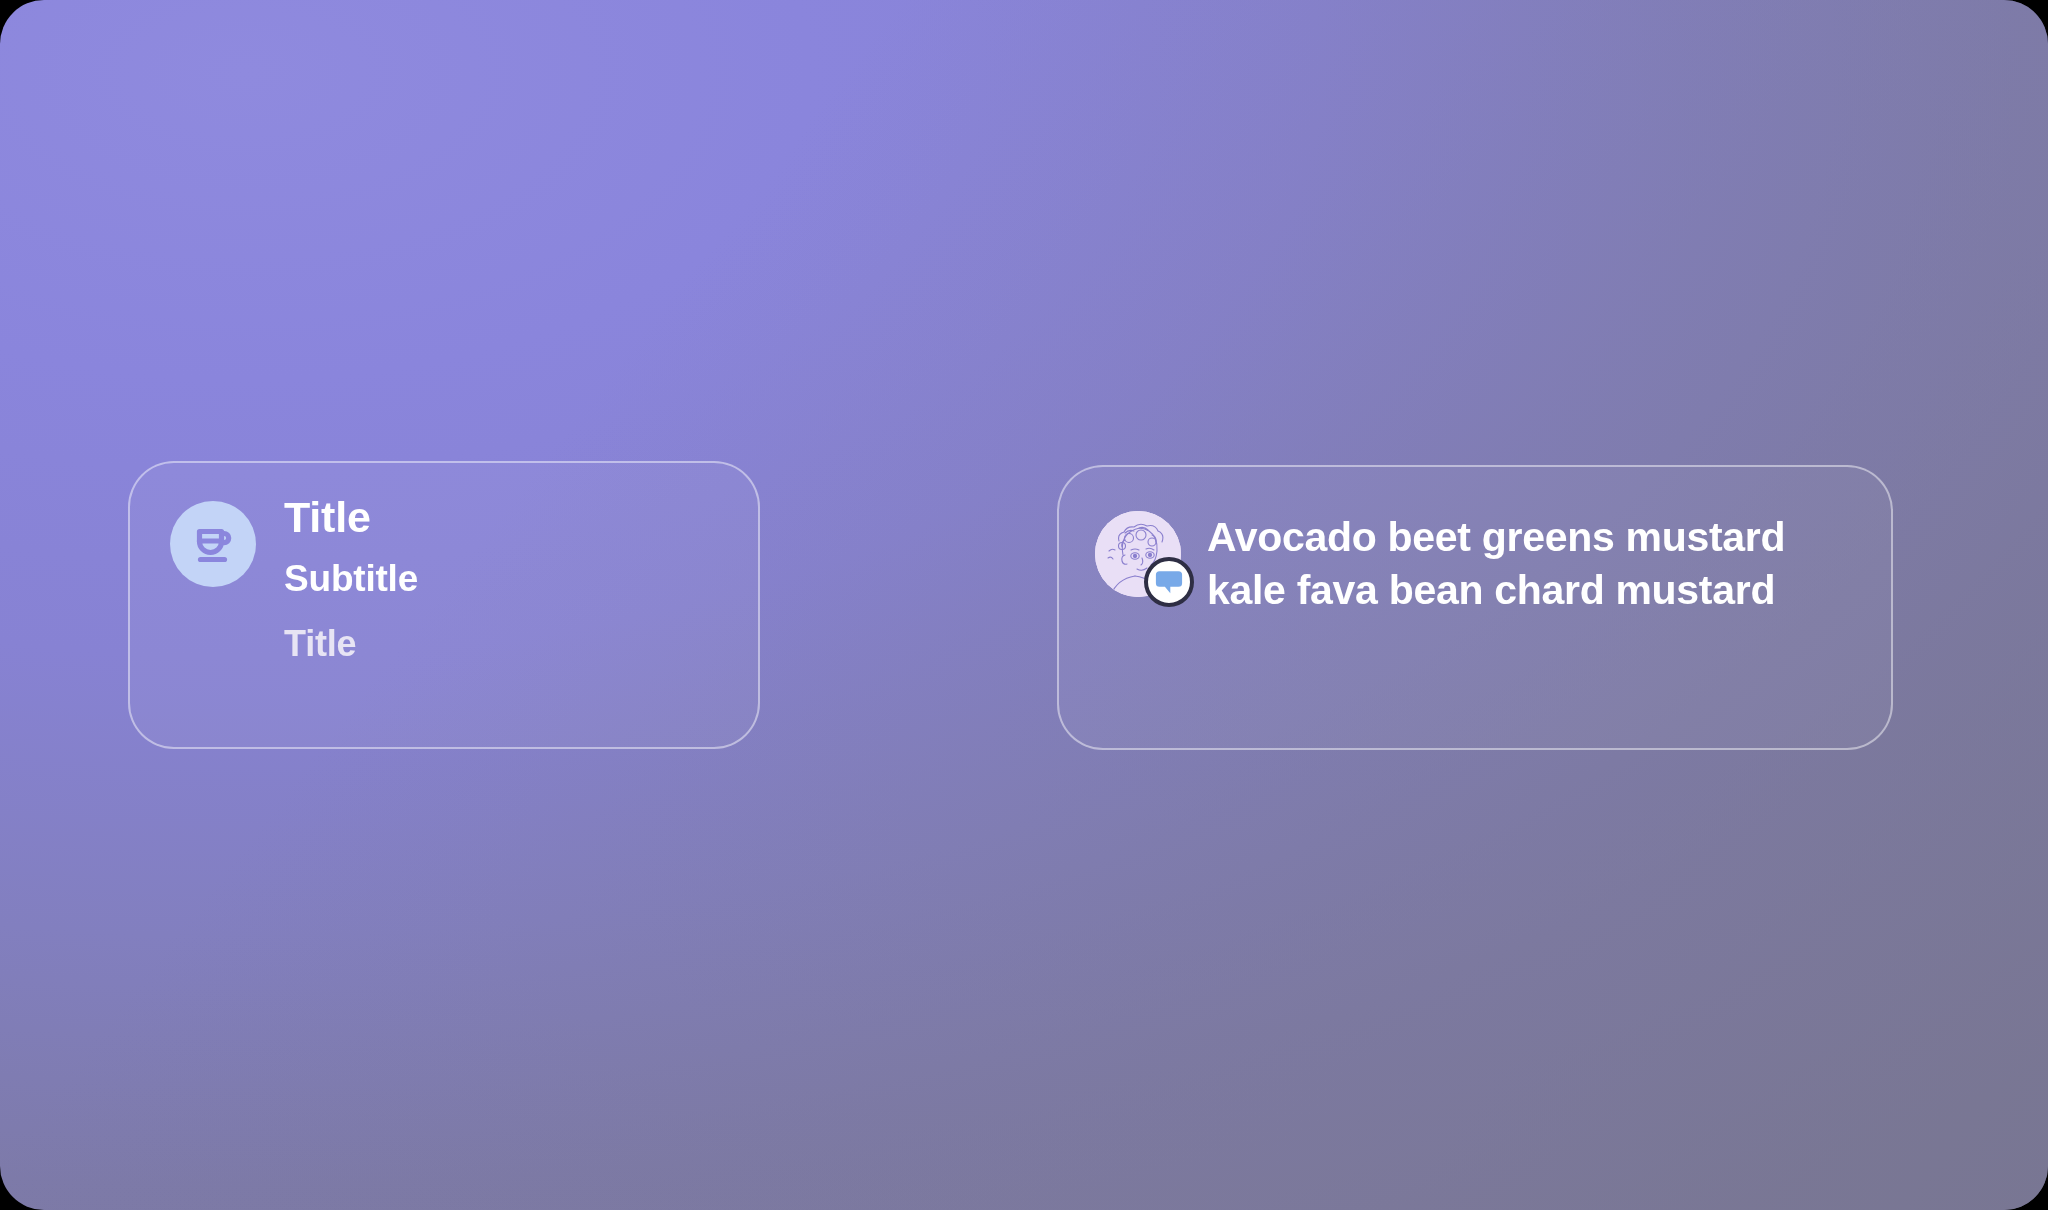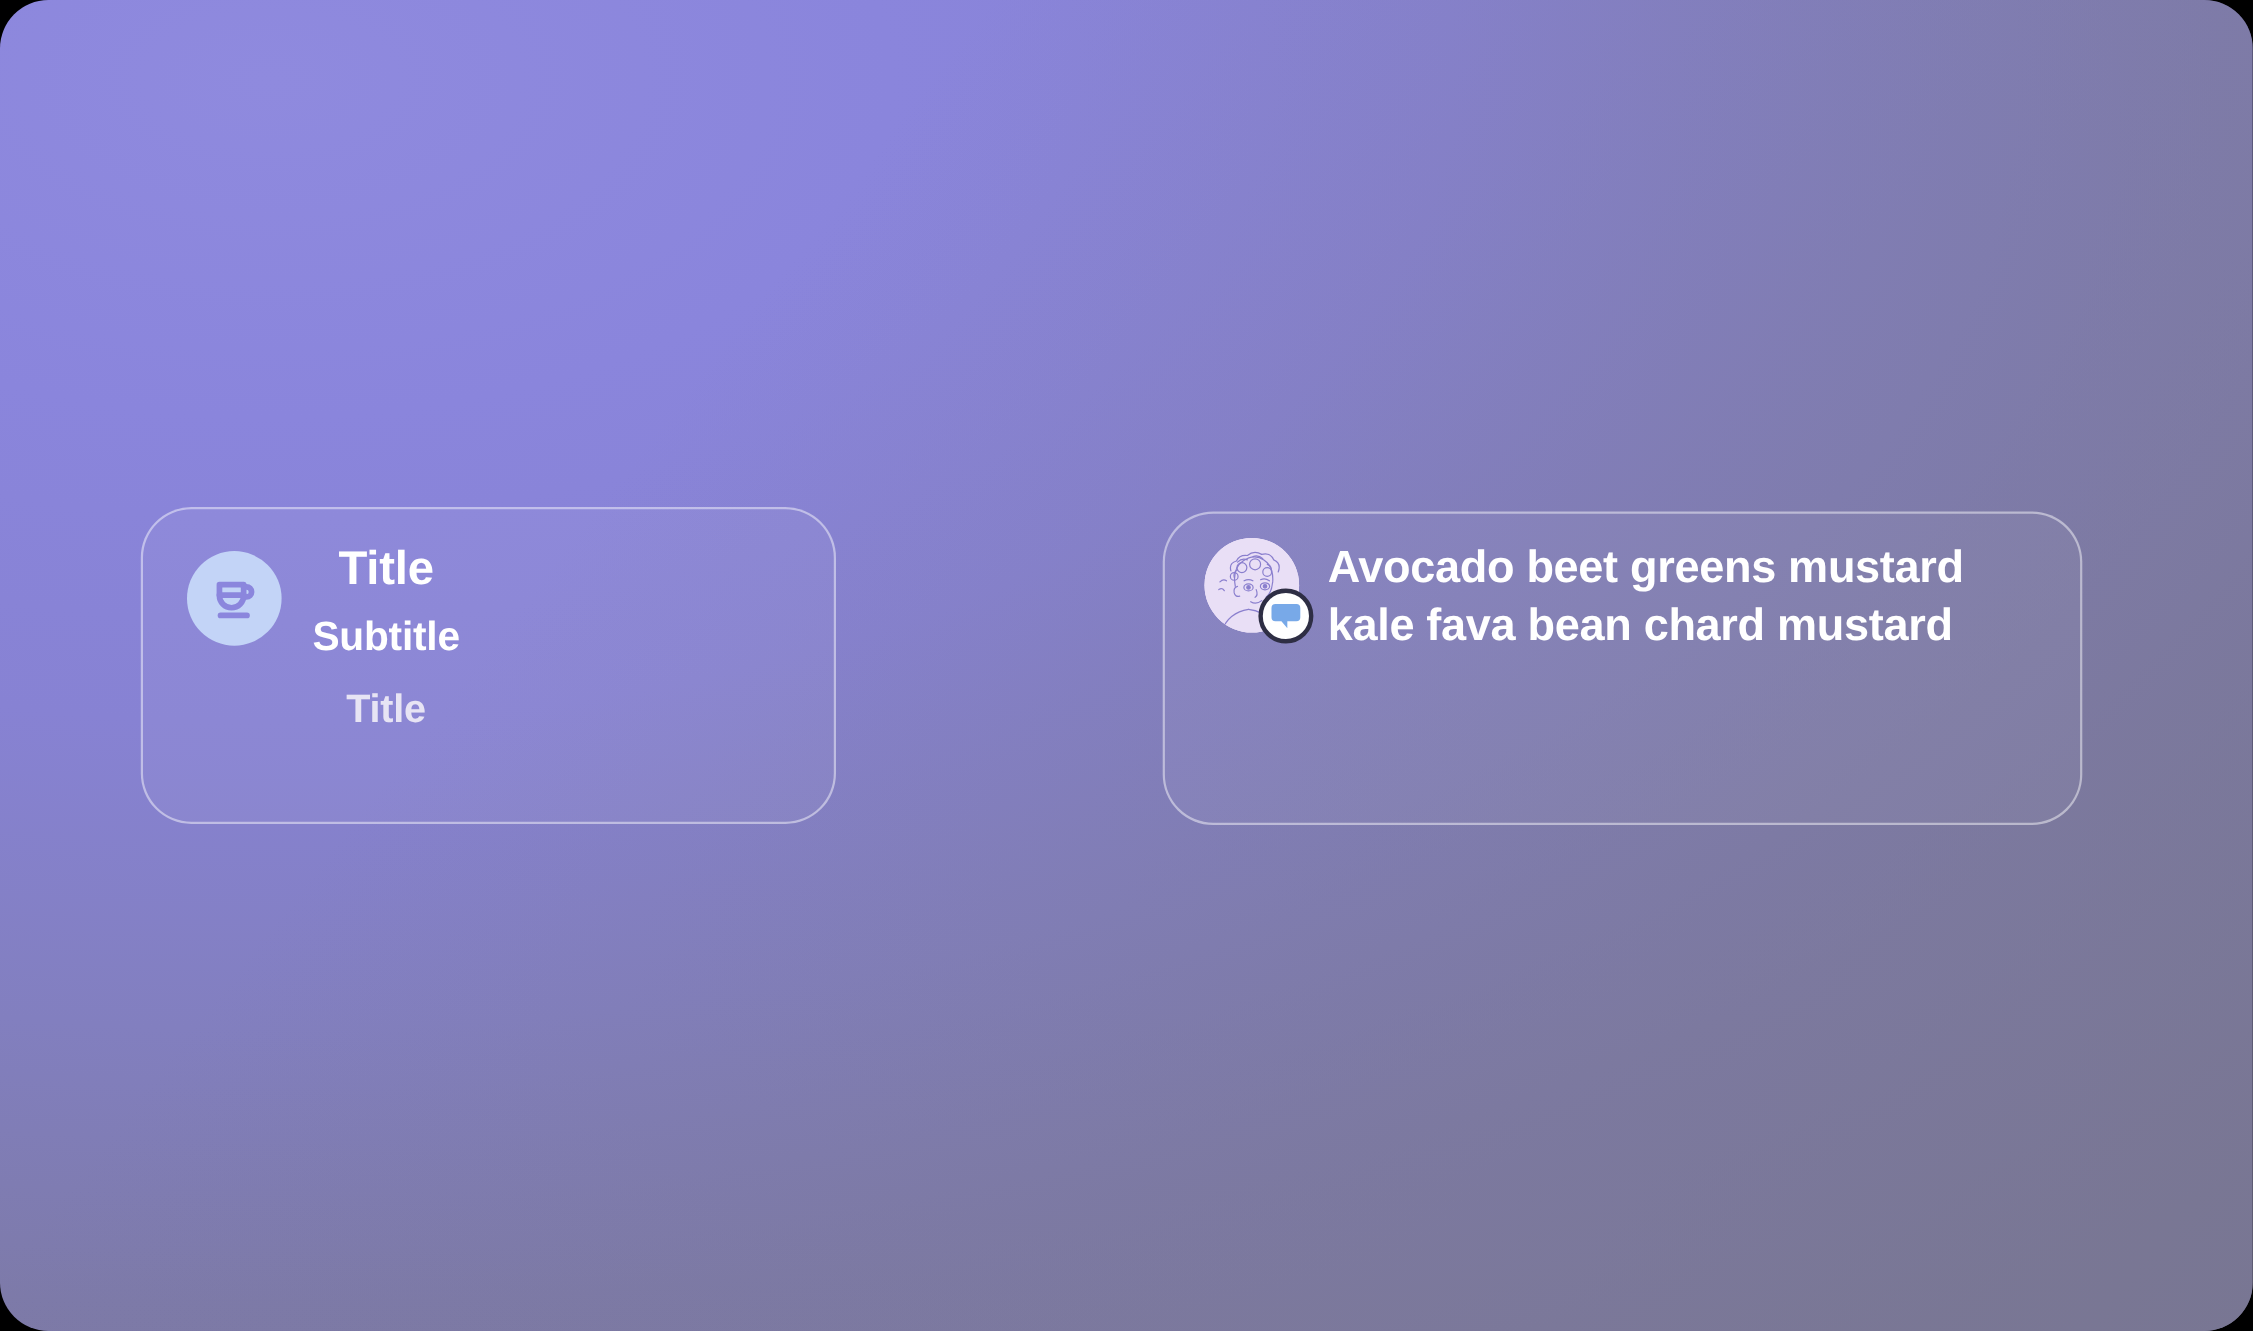--- a/index.html
+++ b/index.html
@@ -56,21 +56,21 @@
     display: flex;
     align-items: flex-start;
     gap: 28px;
   }
 
   #card-right {
     left: 1057px;
     top: 465px;
     width: 836px;
     height: 285px;
-    padding: 20px 36px;
+    padding: 42px 36px;
     display: flex;
     align-items: flex-start;
     gap: 26px;
   }
 
   
   .avatar-circle {
     flex: 0 0 auto;
     width: 86px;
     height: 86px;
@@ -108,21 +108,20 @@
     box-sizing: border-box;
     display: flex;
     align-items: center;
     justify-content: center;
   }
 
   
   .text-col {
     display: flex;
     flex-direction: column;
-    align-items: center;
   }
   #title-text {
     color: #ffffff;
     font-size: 43px;
     font-weight: bold;
     line-height: 1.06;
     letter-spacing: -0.2px;
   }
   #subtitle-text {
     color: #ffffff;

